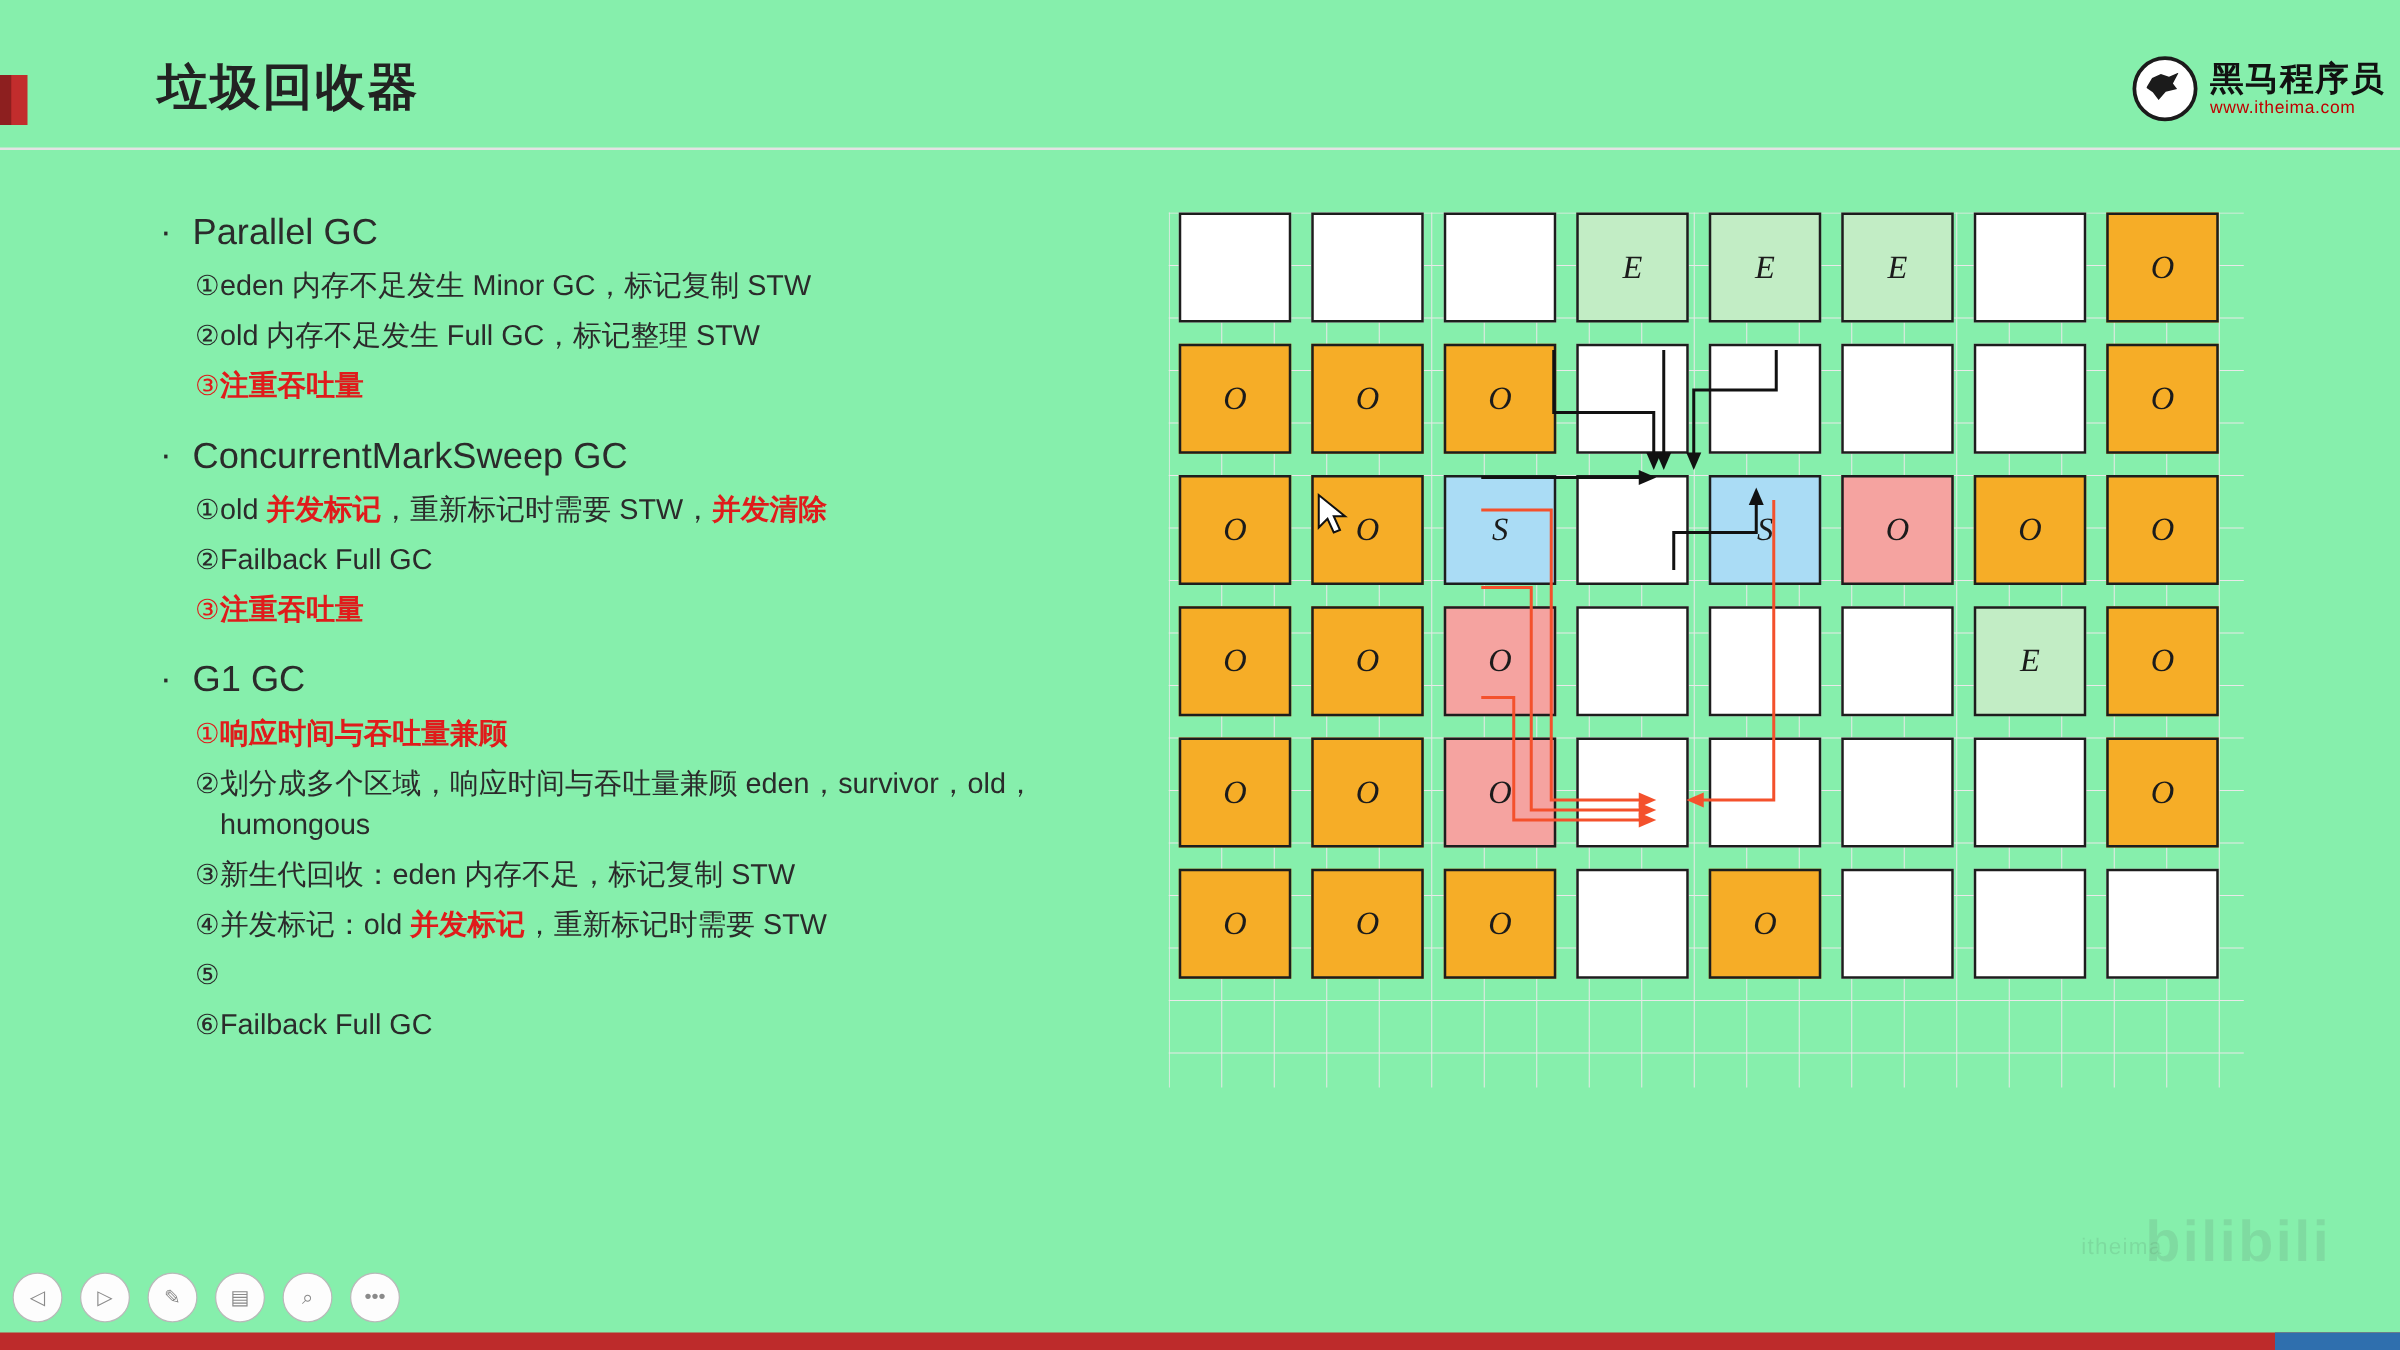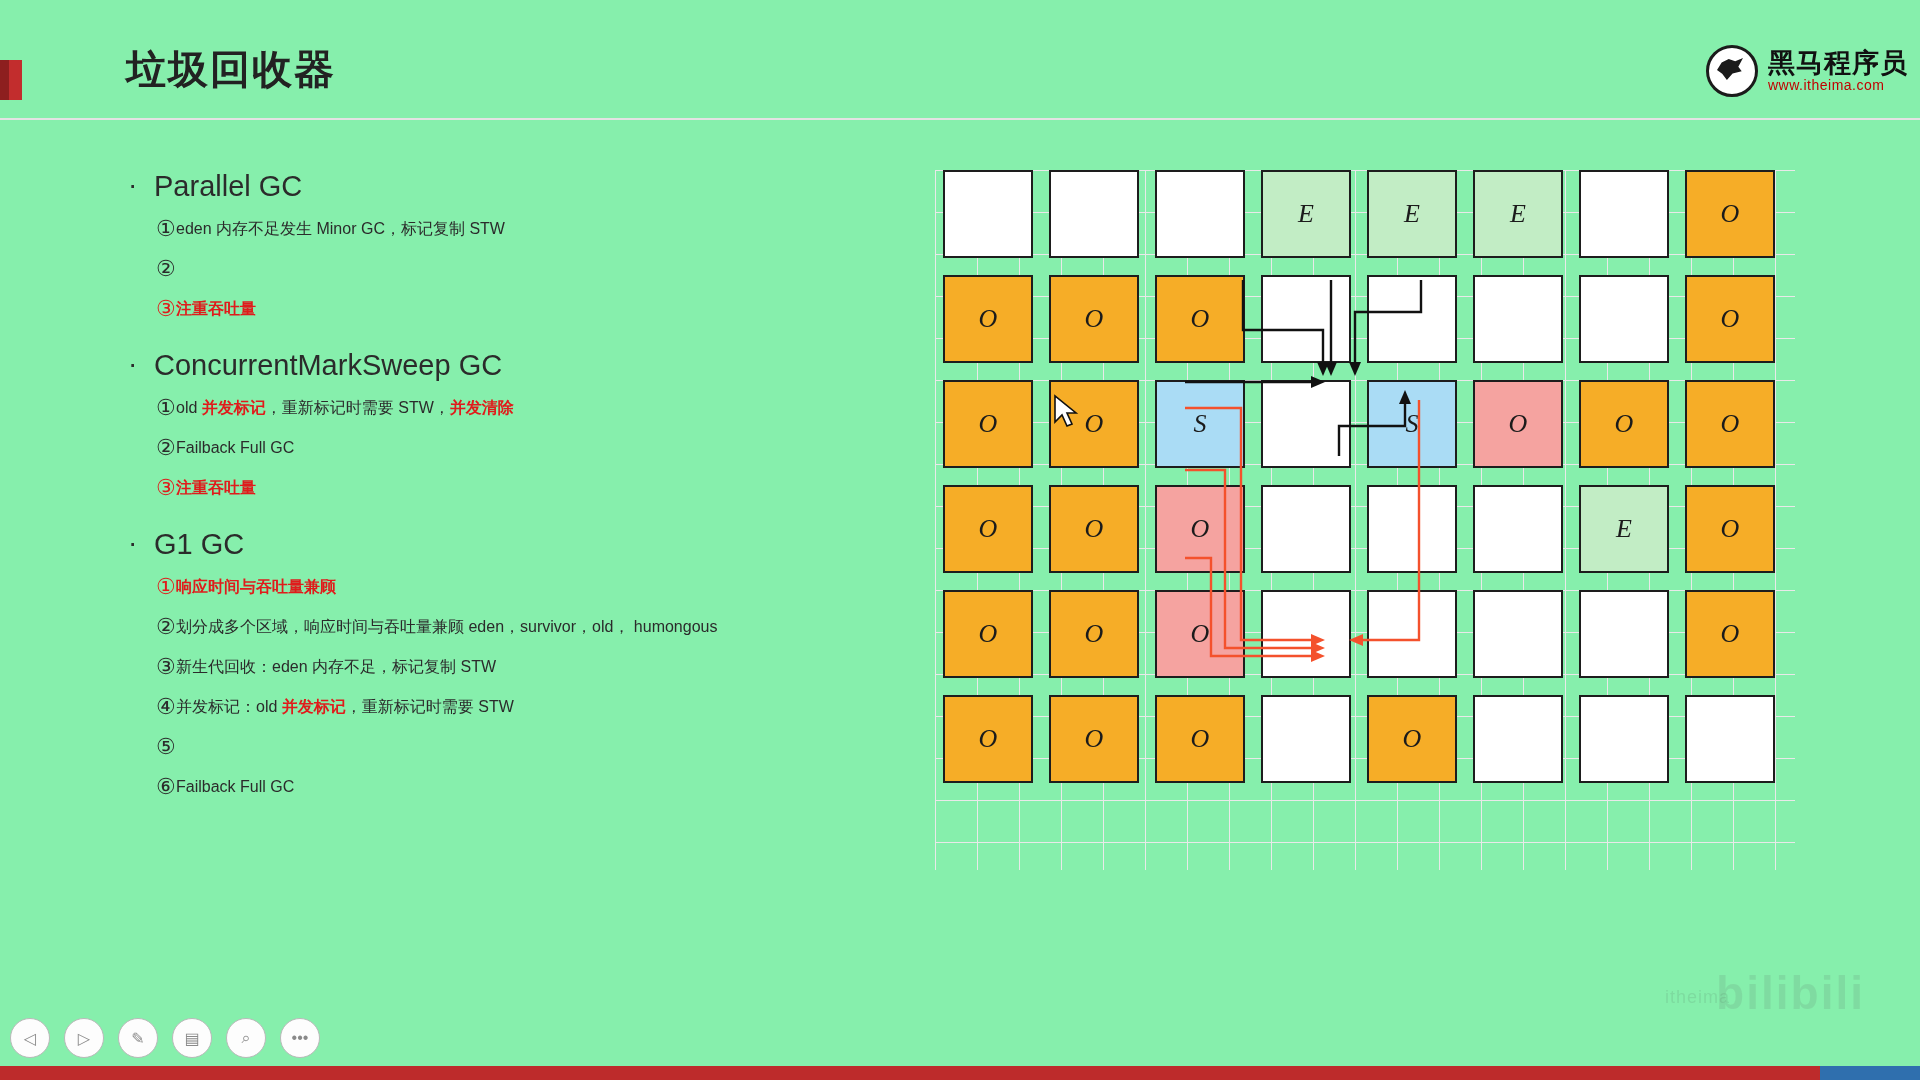--- a/index.html
+++ b/index.html
@@ -132,21 +132,21 @@
   .sub-num {
     flex: 0 0 56px;
     font-size: 22px;
     line-height: 33px;
     color: #2b2b2b;
     padding-left: 36px;
     box-sizing: border-box;
   }
   .sub-num.red { color: #e01b1b; }
   .sub-text {
-    font-size: 16px;
+    font-size: 23px;
     line-height: 33px;
     color: #2b2b2b;
     max-width: 700px;
   }
   .sub-text.red, .red { color: #e01b1b; }
   .bold-red { color: #e01b1b; font-weight: bold; }
   .group { margin-bottom: 12px; }
   
   .diagram {
     position: absolute;
@@ -278,20 +278,21 @@
         <div class="bullet-dot">·</div>
         <div class="l1-text">Parallel GC</div>
       </div>
       <div class="sub-list">
         <div class="sub-item">
           <div class="sub-num">①</div>
           <div class="sub-text">eden 内存不足发生 Minor GC，标记复制 STW</div>
         </div>
         <div class="sub-item">
           <div class="sub-num">②</div>
+          <div class="sub-text">old 内存不足发生 Full GC，标记整理 STW</div>
         </div>
         <div class="sub-item">
           <div class="sub-num red">③</div>
           <div class="sub-text red" style="font-weight:bold">注重吞吐量</div>
         </div>
       </div>
     </div>
 
     <div class="group">
       <div class="bullet-l1">

